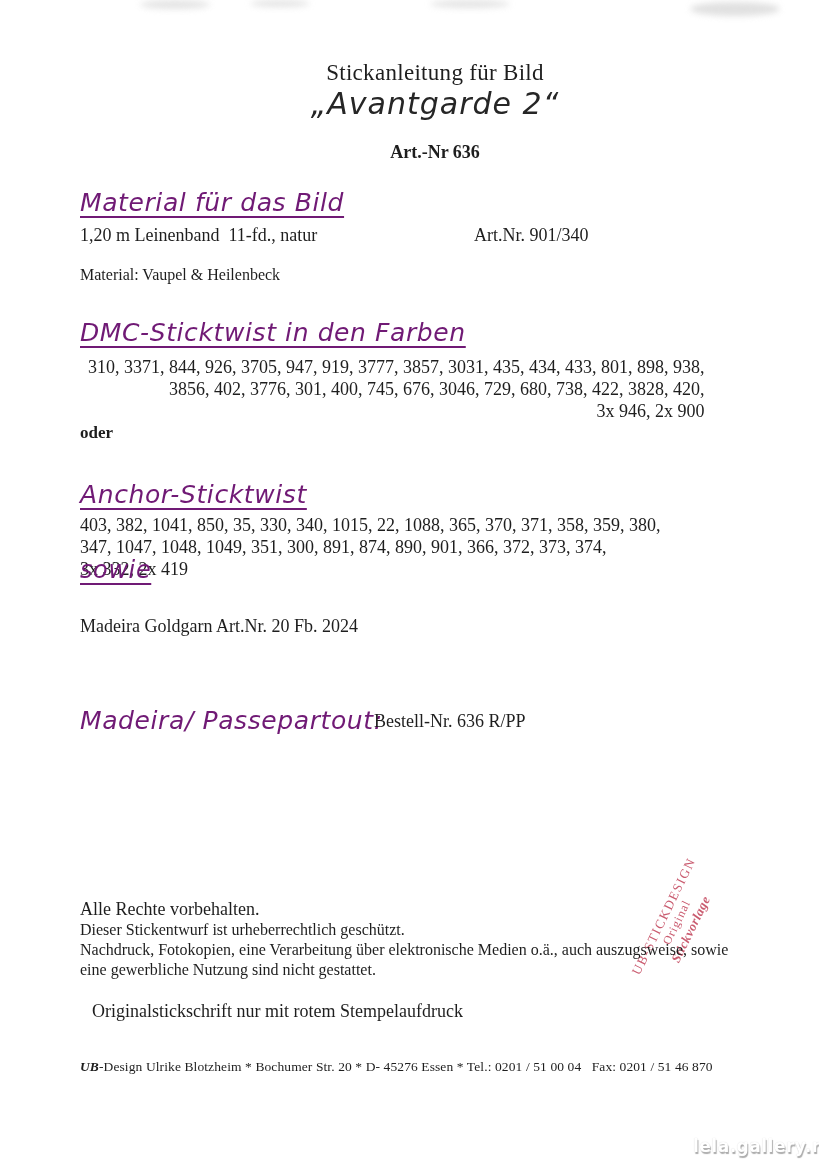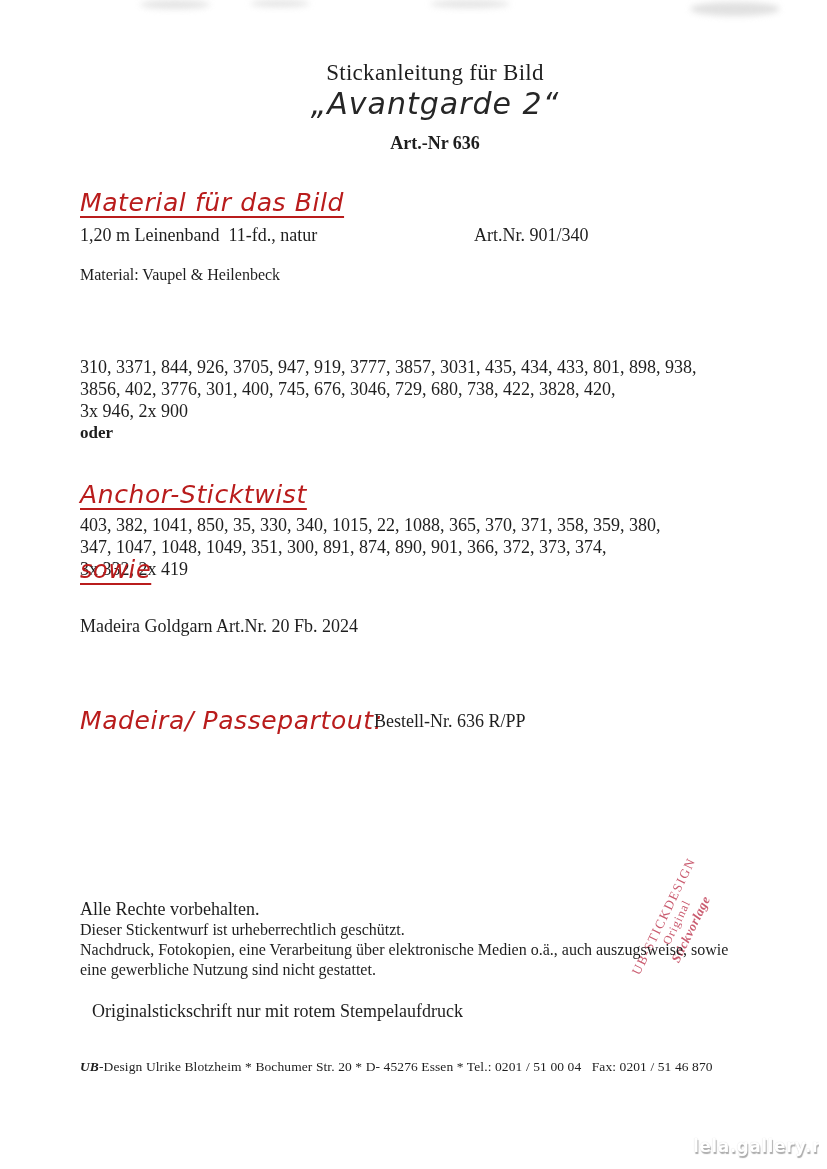--- a/index.html
+++ b/index.html
@@ -13,25 +13,25 @@
   }
   .abs{position:absolute;}
   .pre{white-space:pre-wrap;}
   
   .title-wrap{left:45px;top:60px;width:780px;text-align:center;}
   .title-l1{font-size:23px;letter-spacing:0.3px;}
   .title-l2{
     font-family:"DejaVu Sans",sans-serif;font-style:italic;
     font-size:30px;letter-spacing:1px;color:#262626;
   }
-  .title-l3{font-size:18px;font-weight:bold;margin-top:12px;}
+  .title-l3{font-size:18px;font-weight:bold;margin-top:21px;}
   
   .hand{
     font-family:"DejaVu Sans",sans-serif;font-style:italic;
-    font-size:25px;letter-spacing:0.6px;color:#b91c1c;
+    font-size:25px;letter-spacing:0.6px;color:#701a75;
   }
   .hand.u{
     text-decoration:underline;
     text-decoration-thickness:1.5px;
     text-underline-offset:5px;
   }
   .body-serif{font-size:18px;}
   .body-serif-sm{font-size:16px;}
   .bold{font-weight:bold;}
   .lines div{line-height:22px;}
@@ -78,21 +78,22 @@
     <div class="title-l1">Stickanleitung für Bild</div>
     <div class="title-l2">„Avantgarde 2“</div>
     <div class="title-l3">Art.-Nr 636</div>
   </div>
 
   <div class="abs hand u" style="left:80px;top:188px;">Material für das Bild</div>
   <div class="abs body-serif pre" style="left:80px;top:225px;">1,20 m Leinenband  11-fd., natur</div>
   <div class="abs body-serif" style="left:474px;top:225px;">Art.Nr. 901/340</div>
   <div class="abs body-serif-sm" style="left:80px;top:266px;">Material: Vaupel &amp; Heilenbeck</div>
 
-  <div class="abs body-serif lines" style="left:80px;top:356px;">
+  <div class="abs hand u" style="left:80px;top:318px;">DMC-Sticktwist in den Farben</div>
+  <div class="abs body-serif lines" style="left:88px;top:356px;text-align:right;">
     <div>310, 3371, 844, 926, 3705, 947, 919, 3777, 3857, 3031, 435, 434, 433, 801, 898, 938,</div>
     <div>3856, 402, 3776, 301, 400, 745, 676, 3046, 729, 680, 738, 422, 3828, 420,</div>
     <div>3x 946, 2x 900</div>
   </div>
   <div class="abs body-serif bold" style="left:80px;top:423px;font-size:17px;">oder</div>
 
   <div class="abs hand u" style="left:80px;top:480px;">Anchor-Sticktwist</div>
   <div class="abs body-serif lines" style="left:80px;top:514px;">
     <div>403, 382, 1041, 850, 35, 330, 340, 1015, 22, 1088, 365, 370, 371, 358, 359, 380,</div>
     <div>347, 1047, 1048, 1049, 351, 300, 891, 874, 890, 901, 366, 372, 373, 374,</div>

